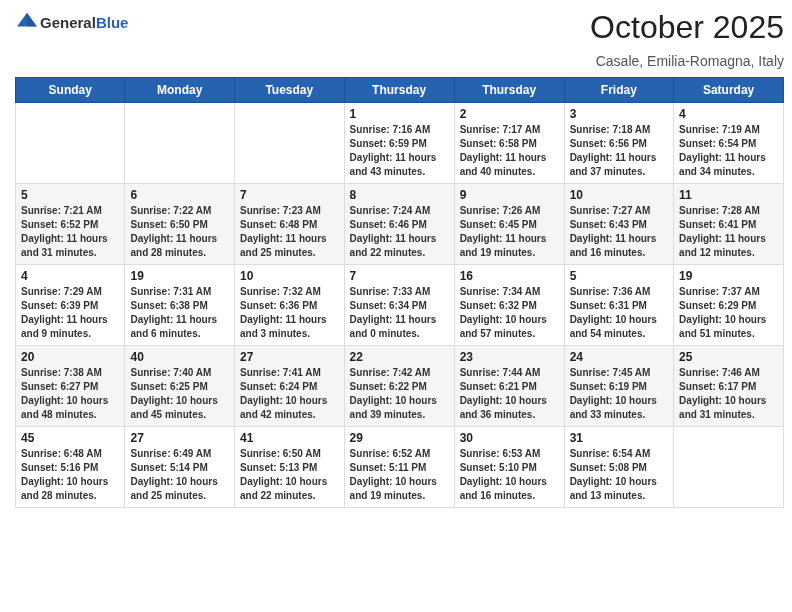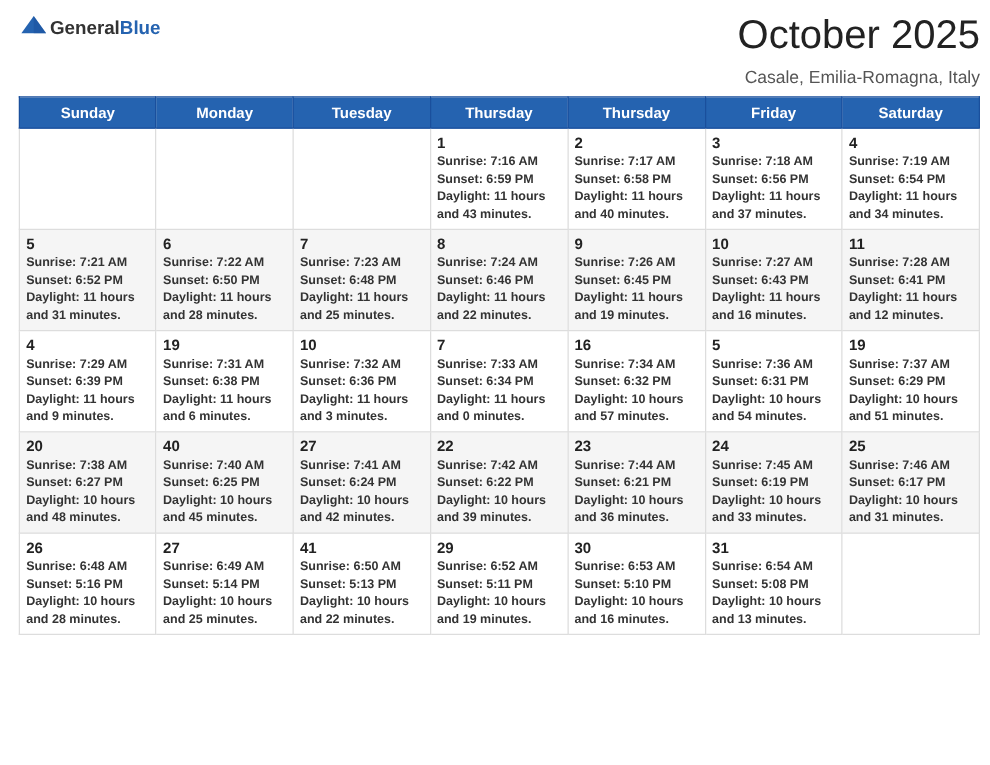--- a/index.html
+++ b/index.html
@@ -250,21 +250,21 @@
             <div class="day-num">24</div>
             <div class="day-info">Sunrise: 7:45 AM<br>Sunset: 6:19 PM<br>Daylight: 10 hours and 33 minutes.</div>
           </td>
           <td>
             <div class="day-num">25</div>
             <div class="day-info">Sunrise: 7:46 AM<br>Sunset: 6:17 PM<br>Daylight: 10 hours and 31 minutes.</div>
           </td>
         </tr>
         <tr class="row-5">
           <td>
-            <div class="day-num">26</div>
+            <div class="day-num">45</div>
             <div class="day-info">Sunrise: 6:48 AM<br>Sunset: 5:16 PM<br>Daylight: 10 hours and 28 minutes.</div>
           </td>
           <td>
             <div class="day-num">27</div>
             <div class="day-info">Sunrise: 6:49 AM<br>Sunset: 5:14 PM<br>Daylight: 10 hours and 25 minutes.</div>
           </td>
           <td>
             <div class="day-num">41</div>
             <div class="day-info">Sunrise: 6:50 AM<br>Sunset: 5:13 PM<br>Daylight: 10 hours and 22 minutes.</div>
           </td>

